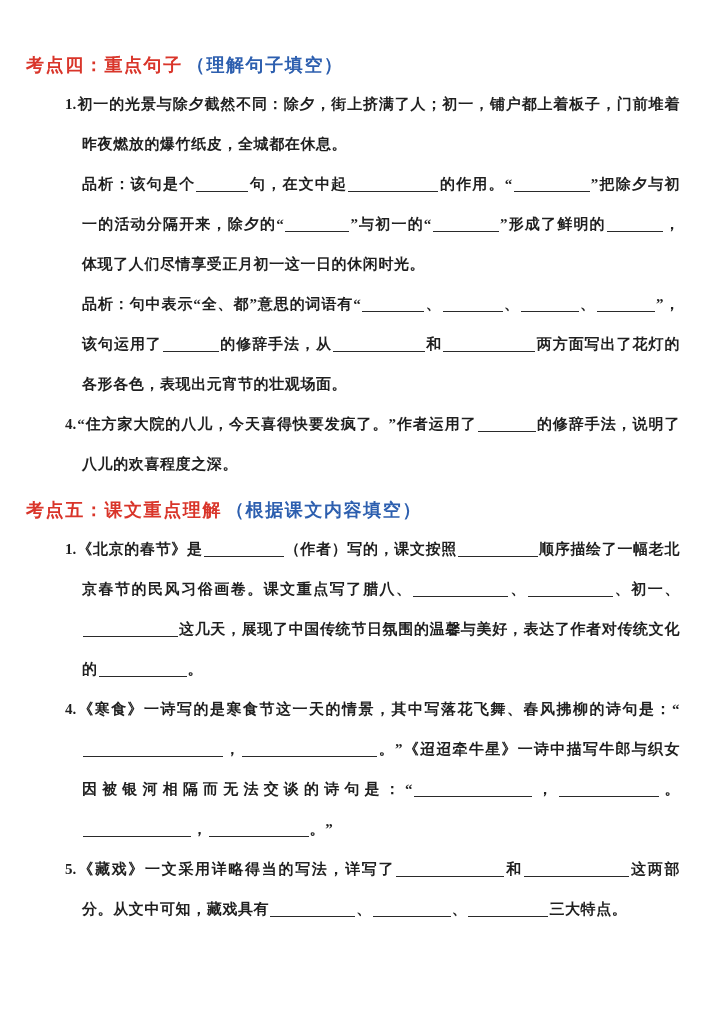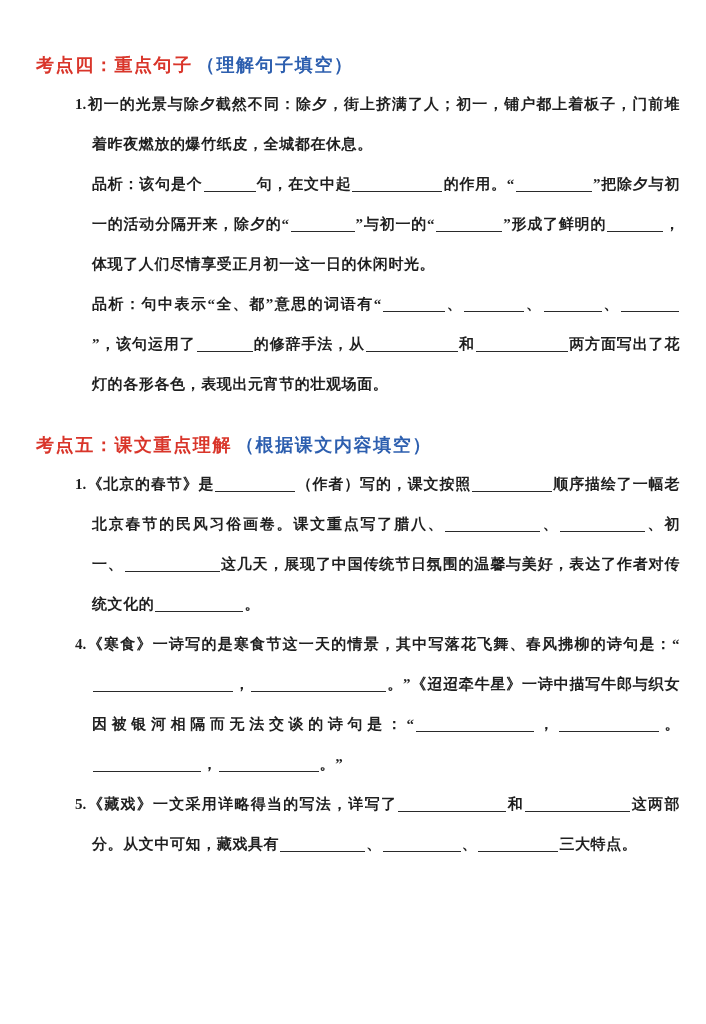--- a/index.html
+++ b/index.html
@@ -7,34 +7,34 @@
   body {
     background:#ffffff;
     font-family:"Liberation Serif","DejaVu Serif",serif;
     font-weight:700;
     color:var(--body-text,#1f1f1f);
     overflow:hidden;
     position:relative;
   }
   .page {
     width:706px; height:1024px;
-    padding:52px 26px 0 36px;
+    padding:52px 26px 0 26px;
     position:relative;
   }
   .sec-title {
     font-size:18px;
     letter-spacing:1.6px;
     line-height:26px;
     margin-bottom:6px;
     font-weight:700;
     white-space:nowrap;
   }
   .t-red  { color:var(--heading-red,#d9352a); }
   .t-blue { color:var(--heading-blue,#2d5faf); margin-left:4px; }
-  section + section { margin-top:28px; }
+  section + section { margin-top:13px; }
   .item { padding-left:56px; }
   .para {
     font-size:15px;
     line-height:40px;
     letter-spacing:.6px;
     text-align:justify;
     color:var(--body-text,#1f1f1f);
   }
   .para.first { text-indent:-17px; }
   .num { letter-spacing:0; padding-right:1px; }
@@ -63,20 +63,23 @@
   <main id="content">
       <section>
         <h2 class="sec-title"><span class="t-red">考点四：重点句子</span><span class="t-blue">（理解句子填空）</span></h2>
         <div class="item">
           <p class="para first"><span class="num">1.</span>初一的光景与除夕截然不同：除夕，街上挤满了人；初一，铺户都上着板子，门前堆着昨夜燃放的爆竹纸皮，全城都在休息。</p>
           <p class="para">品析：该句是个<span class="blank" style="width: 52px;"></span>句，在文中起<span class="blank" style="width: 90px;"></span>的作用。“<span class="blank" style="width: 76px;"></span>”把除夕与初一的活动分隔开来，除夕的“<span class="blank" style="width: 64px;"></span>”与初一的“<span class="blank" style="width: 66px;"></span>”形成了鲜明的<span class="blank" style="width: 56px;"></span>，体现了人们尽情享受正月初一这一日的休闲时光。</p>
         </div>
         <div class="item">
           <p class="para">品析：句中表示“全、都”意思的词语有“<span class="blank" style="width: 62px;"></span>、<span class="blank" style="width: 60px;"></span>、<span class="blank" style="width: 58px;"></span>、<span class="blank" style="width: 58px;"></span>”，该句运用了<span class="blank" style="width: 56px;"></span>的修辞手法，从<span class="blank" style="width: 92px;"></span>和<span class="blank" style="width: 92px;"></span>两方面写出了花灯的各形各色，表现出元宵节的壮观场面。</p>
         </div>
+        <div class="item">
+          <p class="para first"><span class="num">4.</span>“住方家大院的八儿，今天喜得快要发疯了。”作者运用了<span class="blank" style="width: 58px;"></span>的修辞手法，说明了八儿的欢喜程度之深。</p>
+        </div>
       </section>
       <section>
         <h2 class="sec-title"><span class="t-red">考点五：课文重点理解</span><span class="t-blue">（根据课文内容填空）</span></h2>
         <div class="item">
           <p class="para first"><span class="num">1.</span>《北京的春节》是<span class="blank" style="width: 80px;"></span>（作者）写的，课文按照<span class="blank" style="width: 80px;"></span>顺序描绘了一幅老北京春节的民风习俗画卷。课文重点写了腊八、<span class="blank" style="width: 95px;"></span>、<span class="blank" style="width: 85px;"></span>、初一、<span class="blank" style="width: 95px;"></span>这几天，展现了中国传统节日氛围的温馨与美好，表达了作者对传统文化的<span class="blank" style="width: 88px;"></span>。</p>
         </div>
         <div class="item">
           <p class="para first"><span class="num">4.</span>《寒食》一诗写的是寒食节这一天的情景，其中写落花飞舞、春风拂柳的诗句是：“<span class="blank" style="width: 140px;"></span>，<span class="blank" style="width: 135px;"></span>。”《迢迢牵牛星》一诗中描写牛郎与织女因被银河相隔而无法交谈的诗句是：“<span class="blank" style="width: 118px;"></span>，<span class="blank" style="width: 100px;"></span>。<span class="blank" style="width: 108px;"></span>，<span class="blank" style="width: 100px;"></span>。”</p>
         </div>
         <div class="item">

